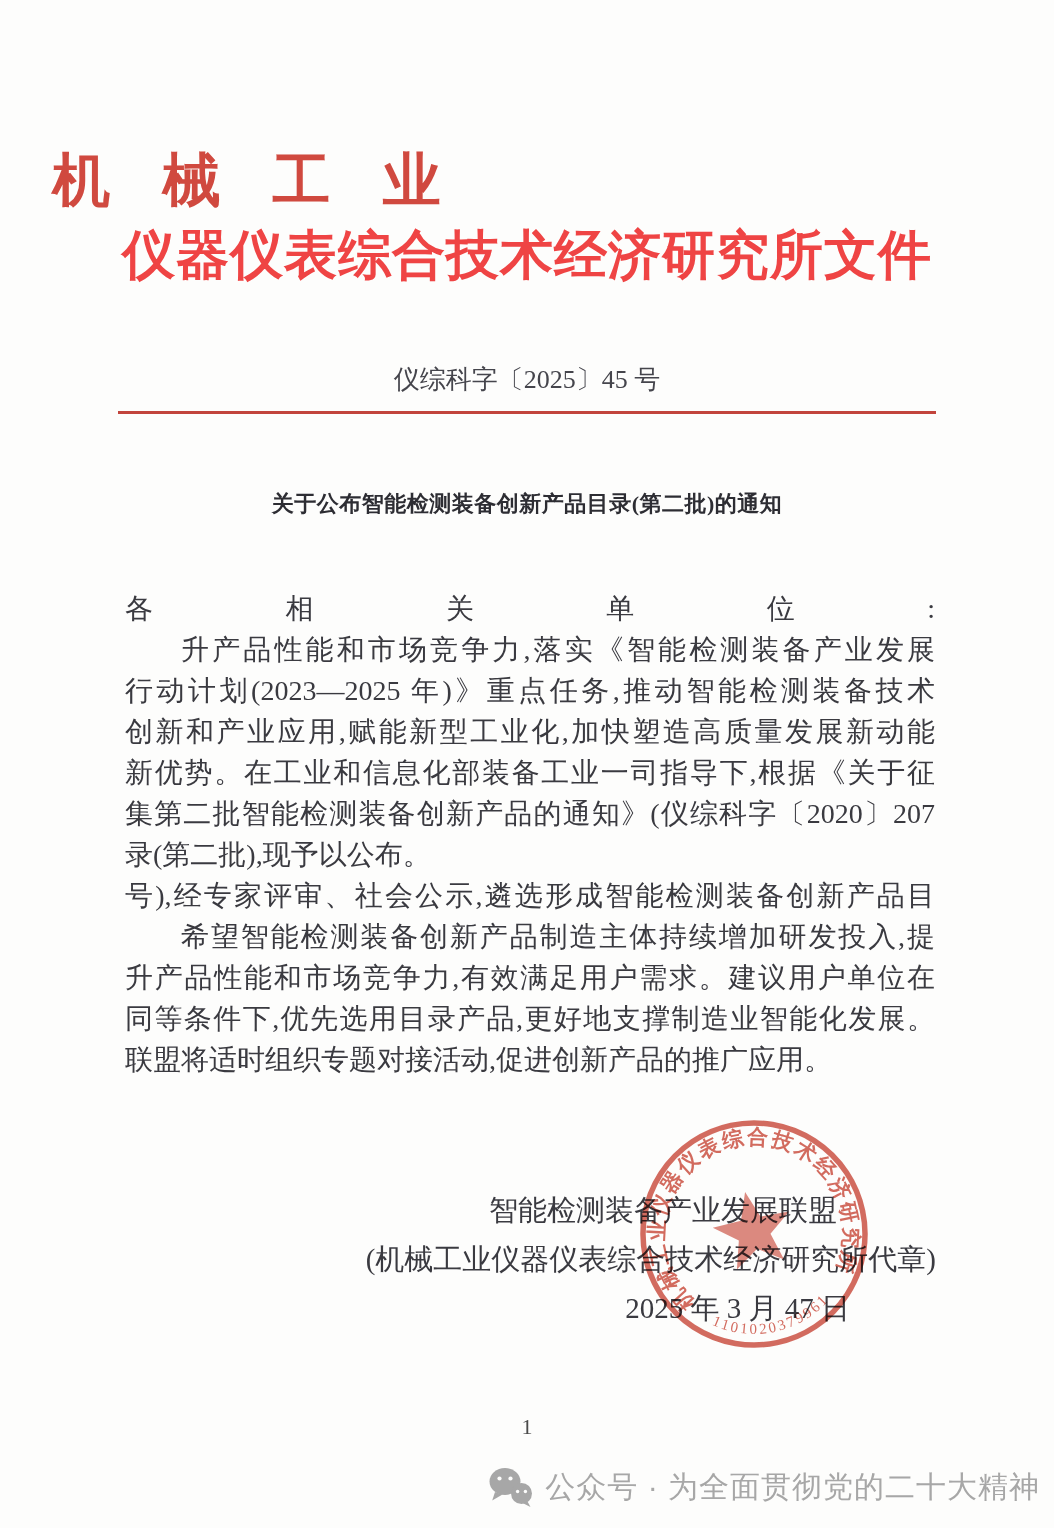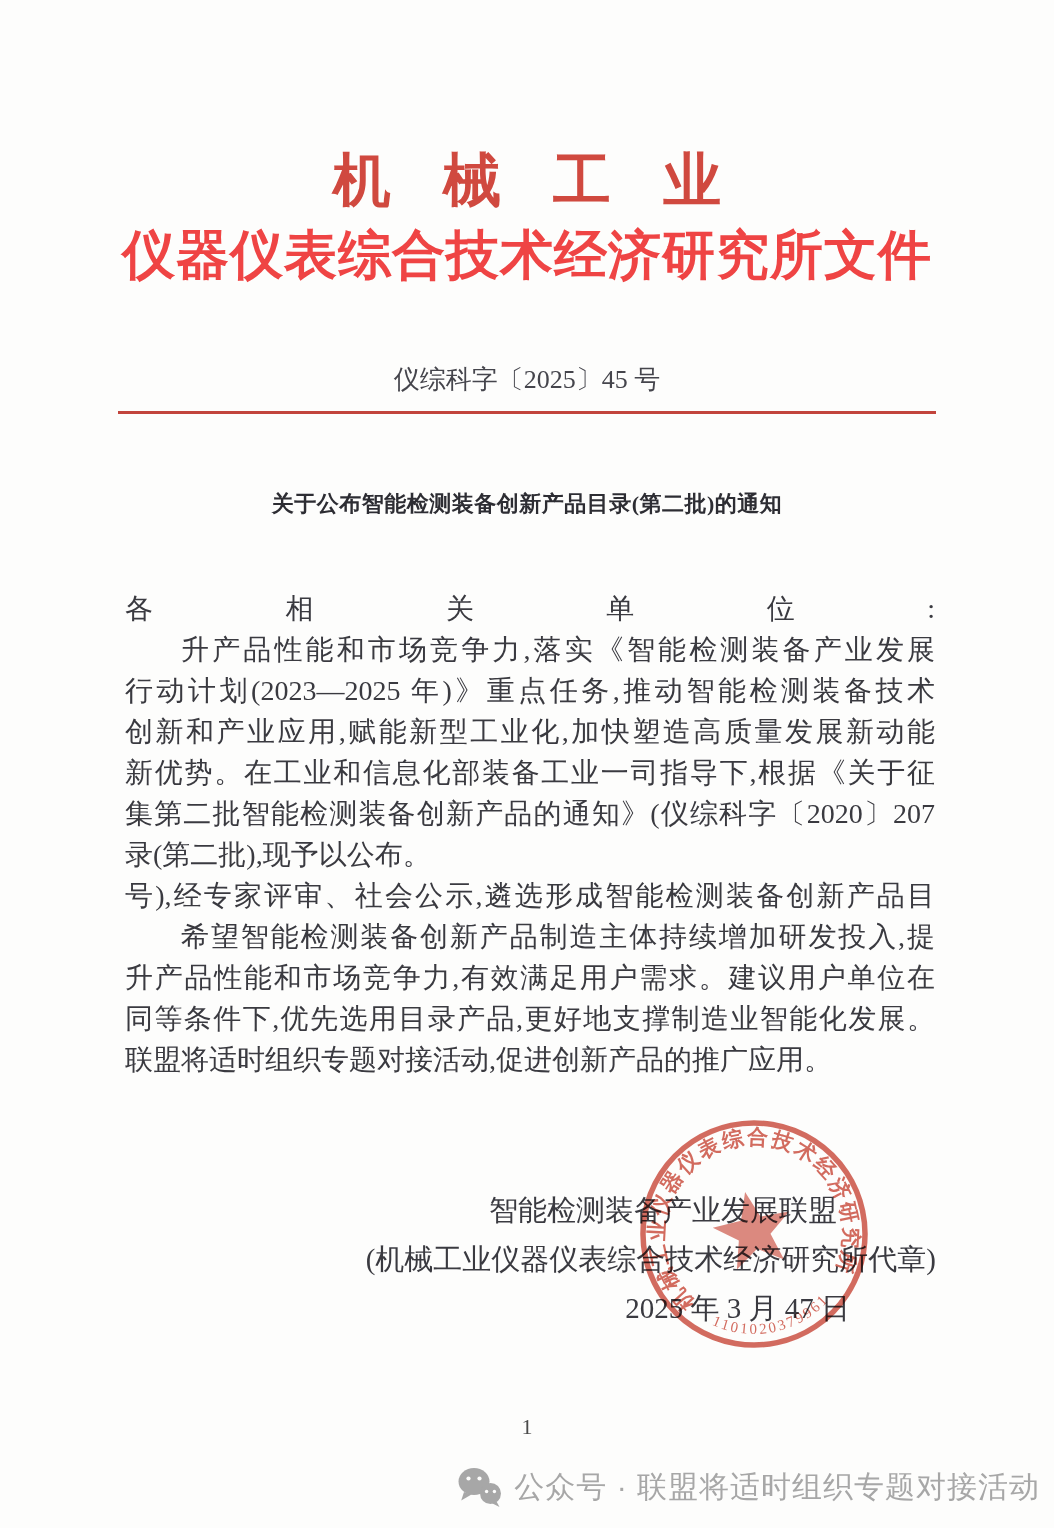--- a/index.html
+++ b/index.html
@@ -8,21 +8,20 @@
     width:1054px;height:1528px;
     margin:0 auto;
     background:#fdfdfc;
     overflow:hidden;
     font-family:"Liberation Serif", serif;
     color:#3a3a40;
   }
   
   .hdr1{
     position:absolute;top:148px;left:0;right:0;
-    text-align:center;
     font-size:58px;line-height:66px;font-weight:bold;
     color:#d0493f;
     letter-spacing:0.9em;text-indent:0.9em;
   }
   .hdr2{
     position:absolute;top:224px;left:0;right:0;
     text-align:center;
     font-size:53px;line-height:62px;font-weight:bold;
     color:#ef4444;
     letter-spacing:1px;
@@ -156,16 +155,16 @@
     <svg class="wechat-icon" viewBox="0 0 46 42" width="46" height="42" aria-hidden="true">
       <ellipse cx="17" cy="15.5" rx="15.5" ry="13.5" fill="#a7a7a7"></ellipse>
       <polygon points="7,26 4.2,34.5 14.5,28.5" fill="#a7a7a7"></polygon>
       <circle cx="11.5" cy="12.5" r="2.1" fill="#fdfdfc"></circle>
       <circle cx="22.5" cy="12.5" r="2.1" fill="#fdfdfc"></circle>
       <circle cx="33.5" cy="27.5" r="10.5" fill="#a7a7a7"></circle>
       <polygon points="39.5,35.5 42.5,41 34.5,37" fill="#a7a7a7"></polygon>
       <circle cx="29.6" cy="25.5" r="1.7" fill="#fdfdfc"></circle>
       <circle cx="37.4" cy="25.5" r="1.7" fill="#fdfdfc"></circle>
     </svg>
-    <span class="footer-label">公众号 · 联盟将适时组织专题对接活动</span>
+    <span class="footer-label">公众号 · 为全面贯彻党的二十大精神</span>
   </div>
 
 </div>
 
 </body></html>

